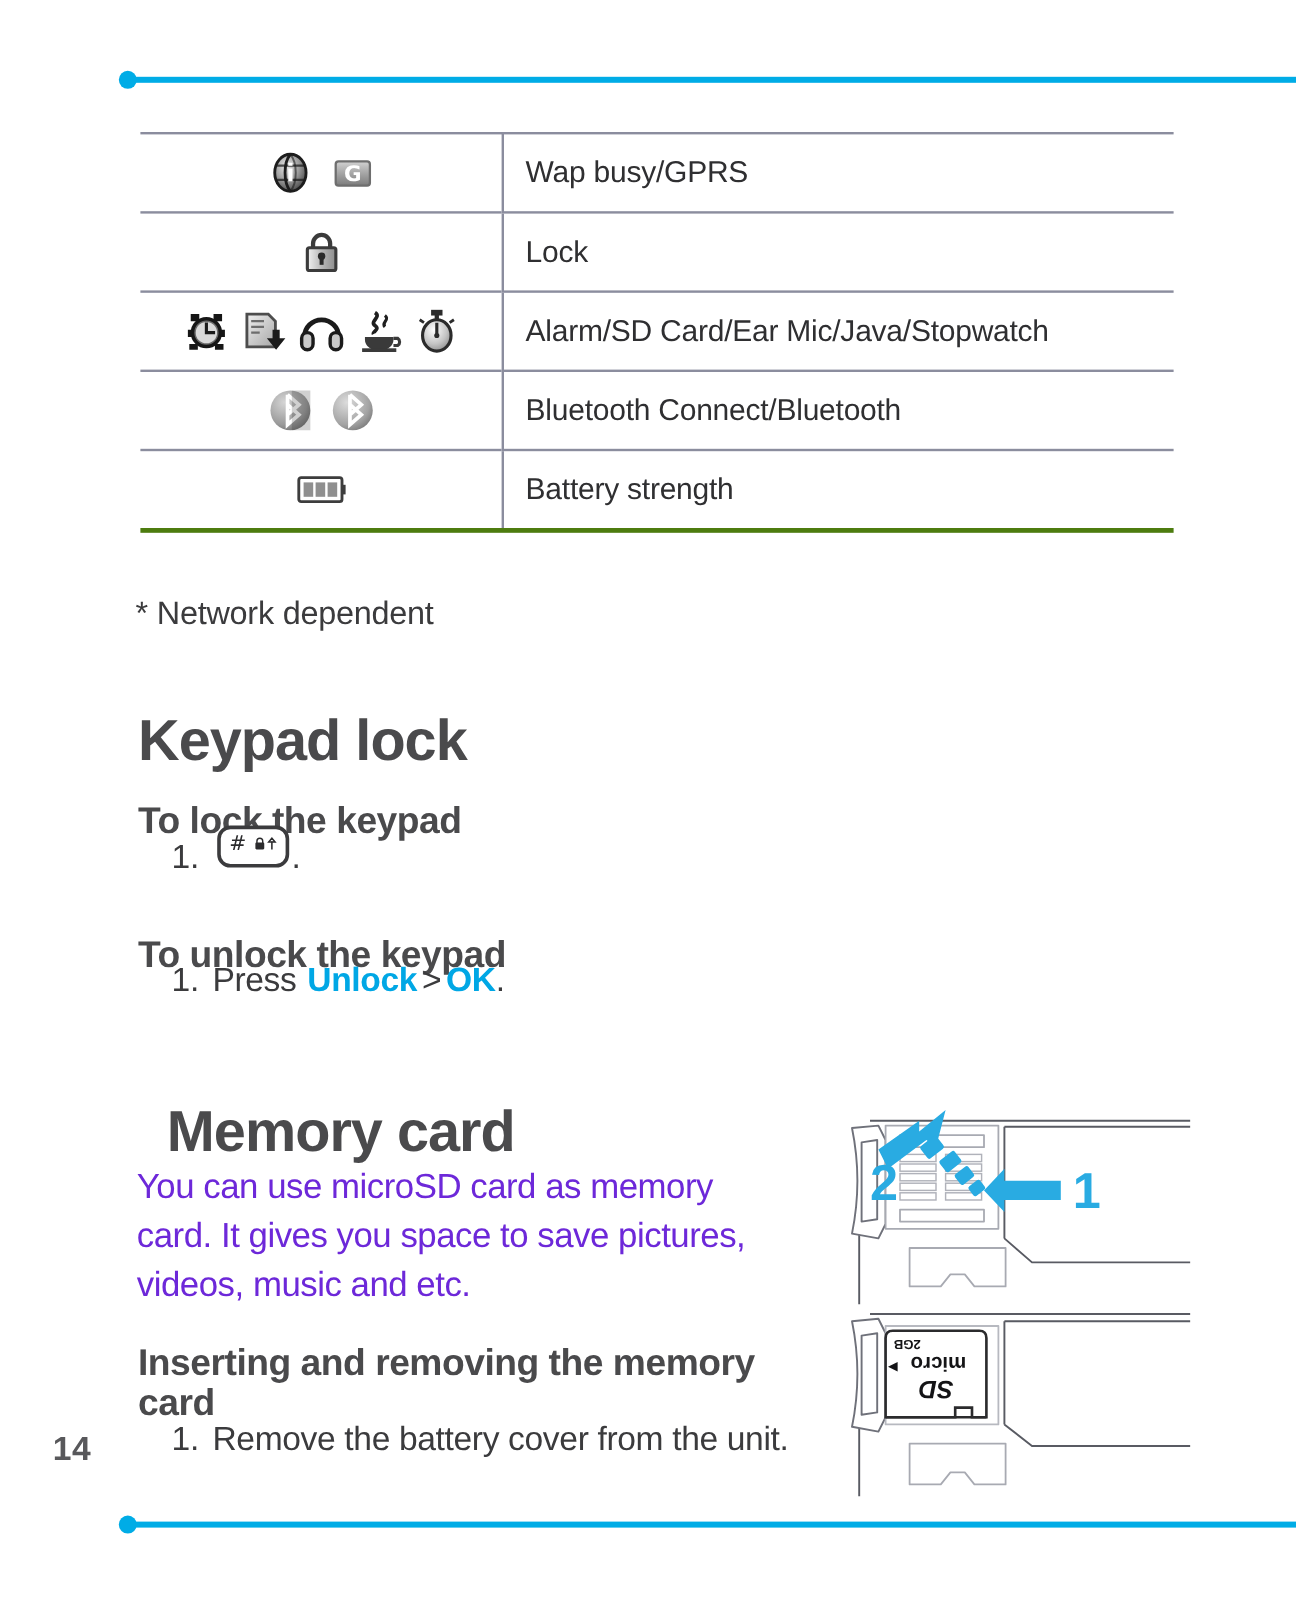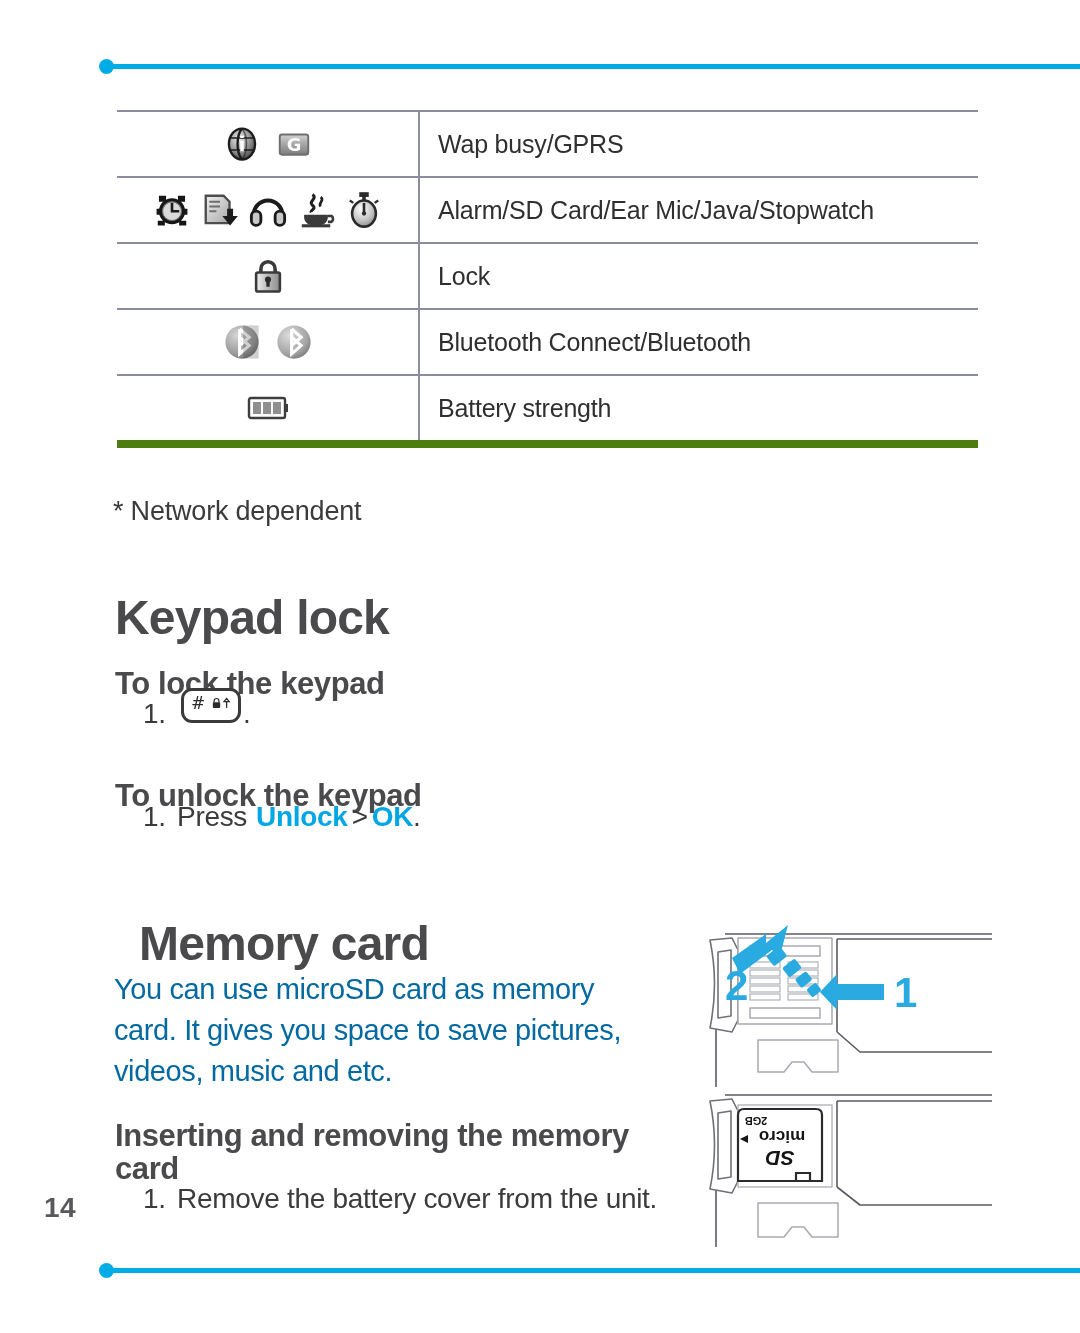--- a/index.html
+++ b/index.html
@@ -64,21 +64,21 @@
     width: 861px;
     border-collapse: collapse;
   }
   .icon-table tr { }
   .icon-table td {
     border-top: 2px solid #8b8d9e;
     padding: 0;
     vertical-align: middle;
   }
   .icon-table tr:last-child td {
-    border-bottom: 8px solid #4d7c0f;
+    border-bottom: 4px solid #4d7c0f;
   }
   .icon-table td.icon-cell {
     width: 301px;
     text-align: center;
     border-right: 2px solid #8b8d9e;
     height: 64px;
   }
   .icon-table td.desc-cell {
     padding-left: 18px;
     font-size: 25px;
@@ -186,21 +186,21 @@
     height: 12px;
   }
 
   .para {
     position: absolute;
     left: 114px;
     top: 940px;
     width: 545px;
     font-size: 29px;
     line-height: 1.42;
-    color: #0369a1;
+    color: #6d28d9;
     letter-spacing: -0.4px;
   }
 
   
   .illus {
     position: absolute;
   }
   #illus-top    { left: 692px; top: 912px;  width: 300px; height: 175px; }
   #illus-bottom { left: 692px; top: 1087px; width: 300px; height: 160px; }
   .illus svg { display: block; }
@@ -248,20 +248,43 @@
               <text x="16" y="21.5" font-family="DejaVu Sans, sans-serif" font-size="15" font-weight="bold" text-anchor="middle" fill="#ffffff">G</text>
             </svg>
           </span>
         </div>
       </td>
       <td class="desc-cell">Wap busy/GPRS</td>
     </tr>
 
     <tr>
       <td class="icon-cell">
+        <div class="icon-row-inner">
+          <span class="px-icon">
+            <svg viewBox="0 0 32 32">
+              <defs>
+                <linearGradient id="glock" x1="0" y1="0" x2="1" y2="0">
+                  <stop offset="0%" stop-color="#f2f2f2"></stop>
+                  <stop offset="50%" stop-color="#b8b8b8"></stop>
+                  <stop offset="100%" stop-color="#8d8d8d"></stop>
+                </linearGradient>
+              </defs>
+              <path d="M10 14 v-4 a6 6 0 0 1 12 0 v4" fill="none" stroke="#3b3b3b" stroke-width="3"></path>
+              <rect x="6" y="13" width="20" height="16" rx="1.5" fill="url(#glock)" stroke="#3b3b3b" stroke-width="2.2"></rect>
+              <circle cx="16" cy="19" r="2.6" fill="#2b2b2b"></circle>
+              <rect x="14.6" y="19" width="2.8" height="6" fill="#2b2b2b"></rect>
+            </svg>
+          </span>
+        </div>
+      </td>
+      <td class="desc-cell">Lock</td>
+    </tr>
+
+    <tr>
+      <td class="icon-cell">
         <div class="icon-row-inner" style="gap:10px;">
           <span class="px-icon">
             <svg viewBox="0 0 32 32">
               <path d="M5 4 h6 v5 h-6 z M21 4 h6 v5 h-6 z" fill="#161616"></path>
               <path d="M4 25 h6 v4 h-6 z M22 25 h6 v4 h-6 z" fill="#161616"></path>
               <circle cx="16" cy="17" r="11" fill="#161616"></circle>
               <circle cx="16" cy="17" r="8" fill="#d9d9d9" stroke="#6a6a6a" stroke-width="1"></circle>
               <path d="M16 11 v6 h5" fill="none" stroke="#1b1b1b" stroke-width="2.2" stroke-linecap="square"></path>
               <path d="M3 15 h3 v5 h-3 z M26 15 h3 v5 h-3 z" fill="#161616"></path>
             </svg>
@@ -308,43 +331,20 @@
               <rect x="14.5" y="4" width="3" height="4" fill="#2b2b2b"></rect>
               <ellipse cx="16" cy="19" rx="10" ry="11" fill="url(#gsw)" stroke="#2b2b2b" stroke-width="2.2"></ellipse>
               <path d="M16 19 v-9" stroke="#2b2b2b" stroke-width="2.2"></path>
               <circle cx="16" cy="19" r="1.8" fill="#2b2b2b"></circle>
               <path d="M25 10 l3 -2 M7 10 l-3 -2" stroke="#2b2b2b" stroke-width="2"></path>
             </svg>
           </span>
         </div>
       </td>
       <td class="desc-cell">Alarm/SD Card/Ear Mic/Java/Stopwatch</td>
-    </tr>
-
-    <tr>
-      <td class="icon-cell">
-        <div class="icon-row-inner">
-          <span class="px-icon">
-            <svg viewBox="0 0 32 32">
-              <defs>
-                <linearGradient id="glock" x1="0" y1="0" x2="1" y2="0">
-                  <stop offset="0%" stop-color="#f2f2f2"></stop>
-                  <stop offset="50%" stop-color="#b8b8b8"></stop>
-                  <stop offset="100%" stop-color="#8d8d8d"></stop>
-                </linearGradient>
-              </defs>
-              <path d="M10 14 v-4 a6 6 0 0 1 12 0 v4" fill="none" stroke="#3b3b3b" stroke-width="3"></path>
-              <rect x="6" y="13" width="20" height="16" rx="1.5" fill="url(#glock)" stroke="#3b3b3b" stroke-width="2.2"></rect>
-              <circle cx="16" cy="19" r="2.6" fill="#2b2b2b"></circle>
-              <rect x="14.6" y="19" width="2.8" height="6" fill="#2b2b2b"></rect>
-            </svg>
-          </span>
-        </div>
-      </td>
-      <td class="desc-cell">Lock</td>
     </tr>
 
     <tr>
       <td class="icon-cell">
         <div class="icon-row-inner">
           <span class="px-icon">
             <svg viewBox="0 0 32 32">
               <defs>
                 <radialGradient id="gbt1" cx="35%" cy="30%" r="80%">
                   <stop offset="0%" stop-color="#d5d5d5"></stop>

